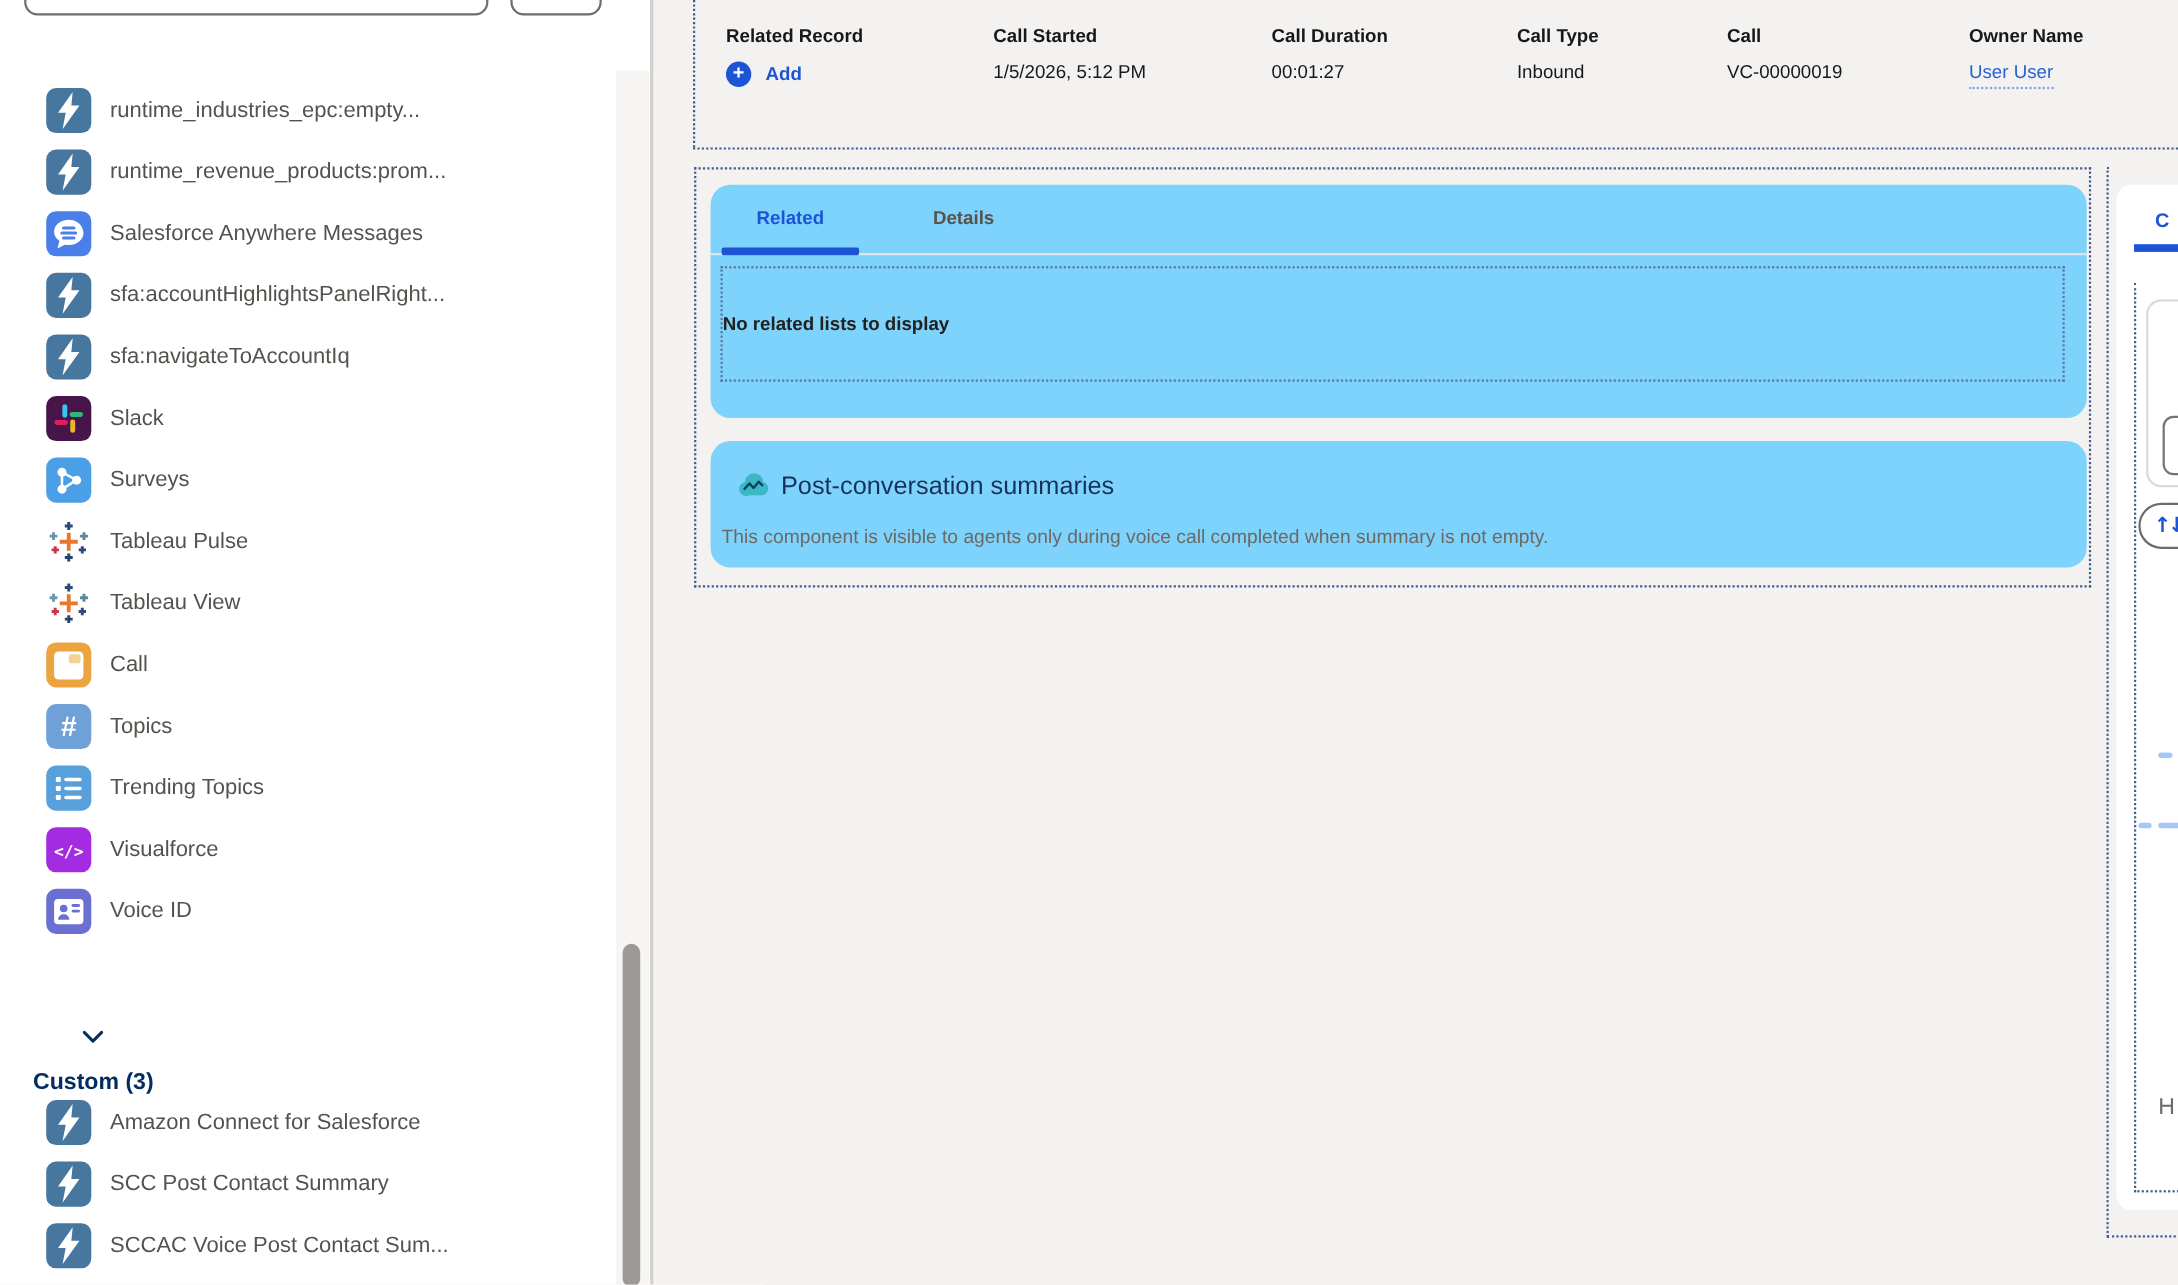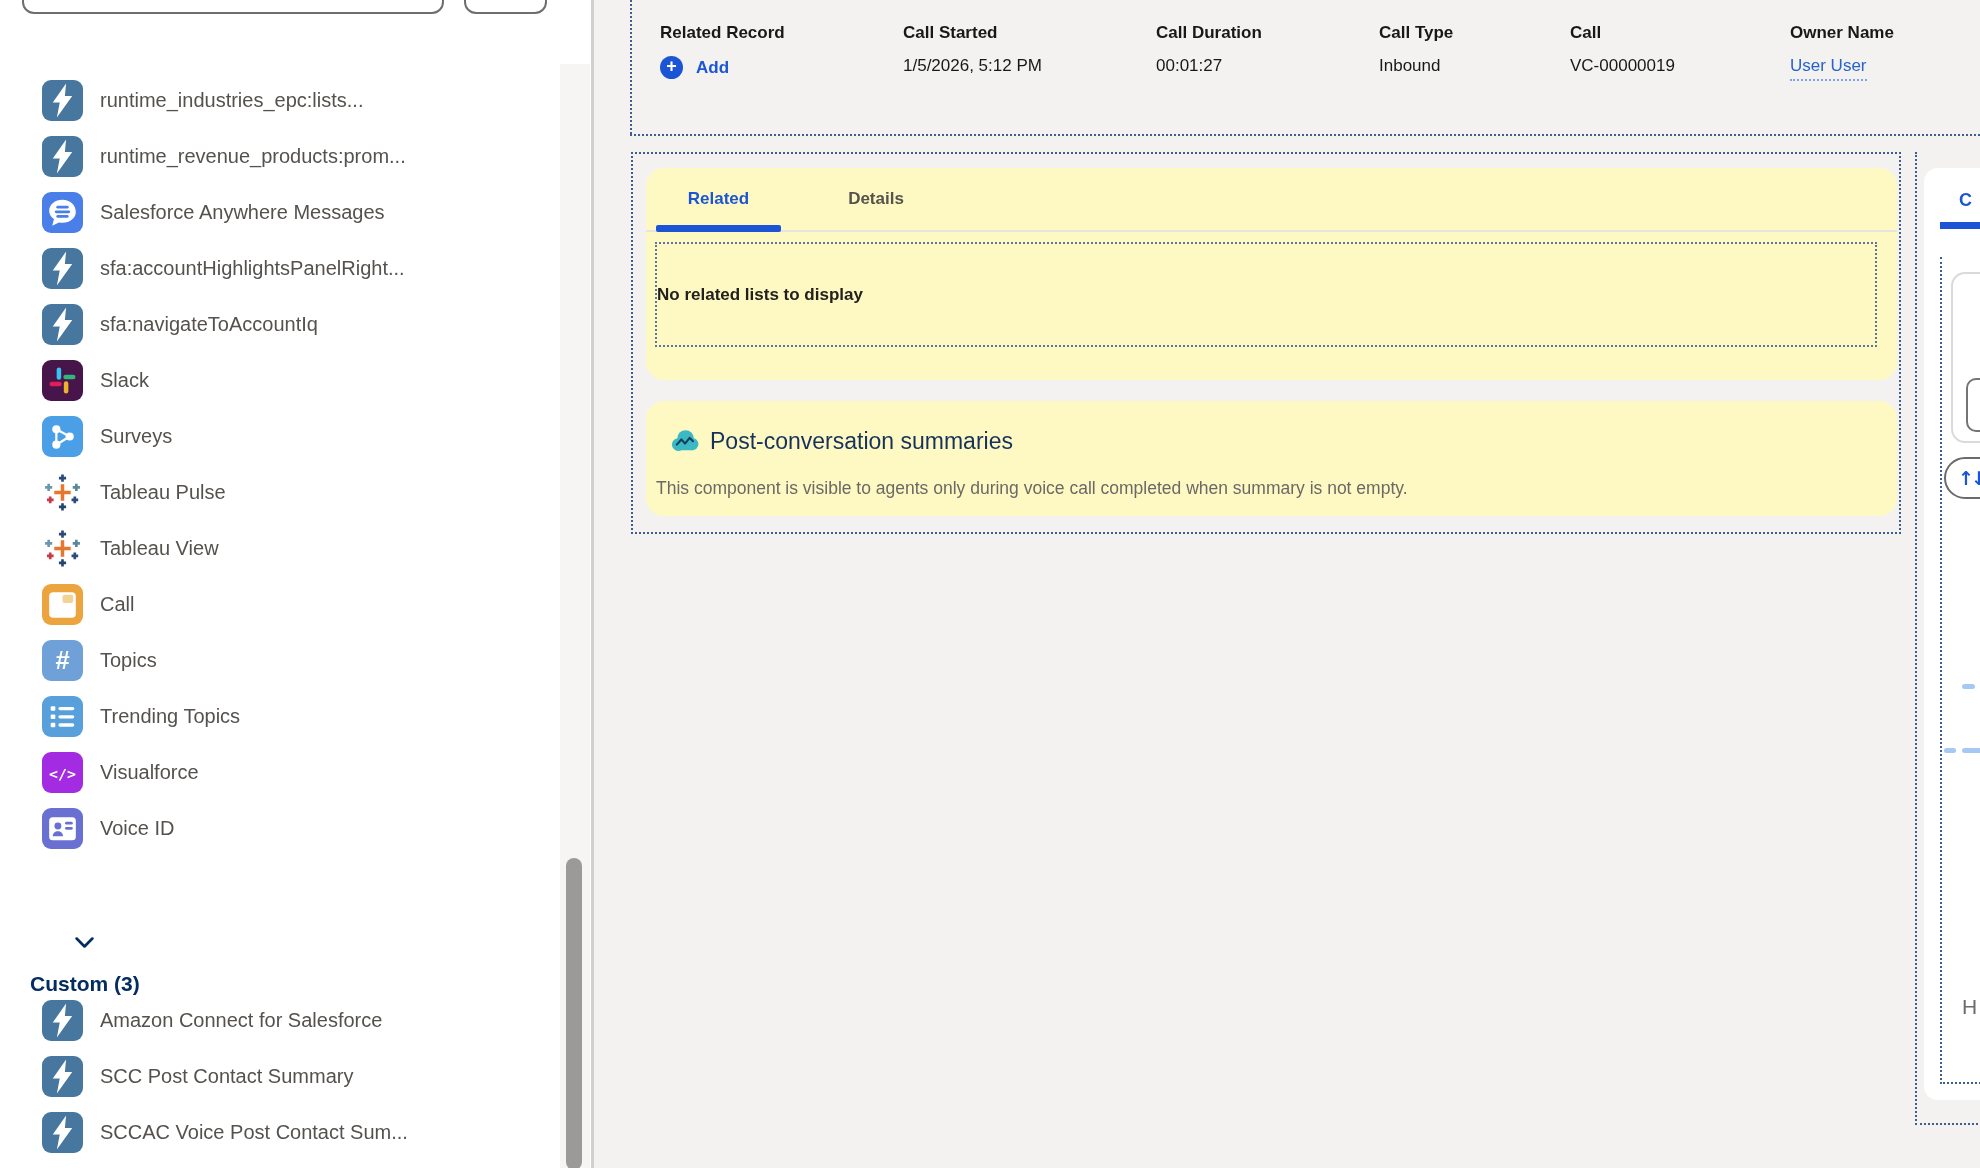--- a/index.html
+++ b/index.html
@@ -32,21 +32,21 @@
   .hl-col { position:absolute; top:23px; }
   .hl-label { font-size:17px; font-weight:bold; color:#181818; white-space:nowrap; }
   .hl-value { margin-top:13px; font-size:17px; color:#181818; white-space:nowrap; }
   .add-row { margin-top:13px; display:flex; align-items:center; gap:13px; cursor:pointer; }
   .add-circle { width:23px; height:23px; border-radius:50%; background:var(--accent,#1b55d6); color:#fff; font-weight:bold; font-size:18px; line-height:21px; text-align:center; }
   .add-circle::before { content:"+"; }
   .add-label { font-size:17px; font-weight:bold; color:var(--accent,#1b55d6); }
   .owner-link { display:inline-block; font-size:17px; color:var(--link,#2563cf); padding-bottom:3px; border-bottom:2px dotted #7da3e8; cursor:pointer; }
 
   
-  .card { position:absolute; background:#fef9c3; border-radius:18px; }
+  .card { position:absolute; background:#7dd3fc; border-radius:18px; }
   .tab-card { left:646px; top:168px; width:1251px; height:212px; }
   .tab-strip { position:absolute; left:0; top:0; right:0; height:64px; border-bottom:2px solid #e6e4e0; }
   .tab { position:absolute; top:0; height:62px; display:flex; align-items:center; justify-content:center; font-size:17px; cursor:pointer; }
   .tab-related { left:10px; width:125px; font-weight:bold; color:var(--accent,#1b55d6); }
   .tab-details { left:150px; width:160px; font-weight:bold; color:#56524c; }
   .tab-underline { position:absolute; left:10px; top:57px; width:125px; height:7px; background:var(--accent,#1b55d6); border-radius:2px; }
   .empty-box { position:absolute; left:9px; top:74px; width:1222px; height:105px; border:2px dotted #5a759e; display:flex; align-items:center; justify-content:flex-start; }
   .empty-text { font-size:17px; font-weight:bold; color:#23201d; }
 
   
@@ -79,21 +79,21 @@
     <button class="filter-btn"></button>
 
     <div class="comp-list">
 
         <div class="comp-row">
           <span class="comp-icon" style="background: rgb(71, 118, 158);">
             <svg viewBox="0 0 40 40">
               <path d="M23.5 3.5 L10.5 22 h6.8 L14.5 36.5 L29.5 15.5 h-7.2 Z" fill="#fff"></path>
             </svg>
           </span>
-          <span class="comp-label">runtime_industries_epc:lists...</span>
+          <span class="comp-label">runtime_industries_epc:empty...</span>
         </div>
 
         <div class="comp-row">
           <span class="comp-icon" style="background: rgb(71, 118, 158);">
             <svg viewBox="0 0 40 40">
               <path d="M23.5 3.5 L10.5 22 h6.8 L14.5 36.5 L29.5 15.5 h-7.2 Z" fill="#fff"></path>
             </svg>
           </span>
           <span class="comp-label">runtime_revenue_products:prom...</span>
         </div>

